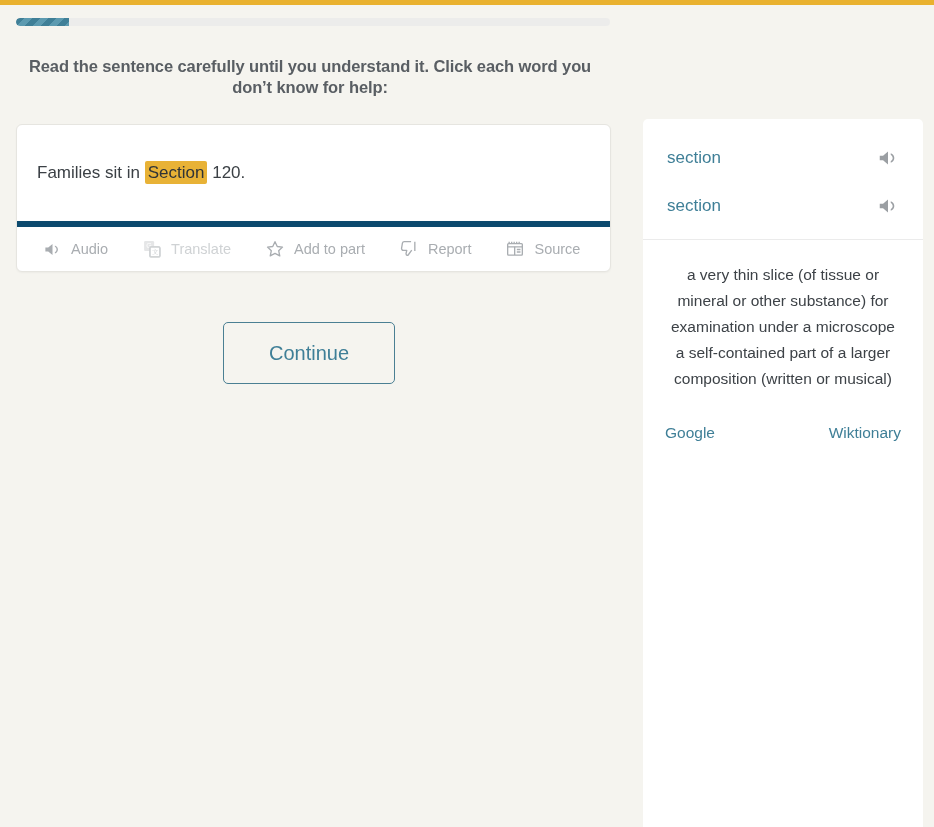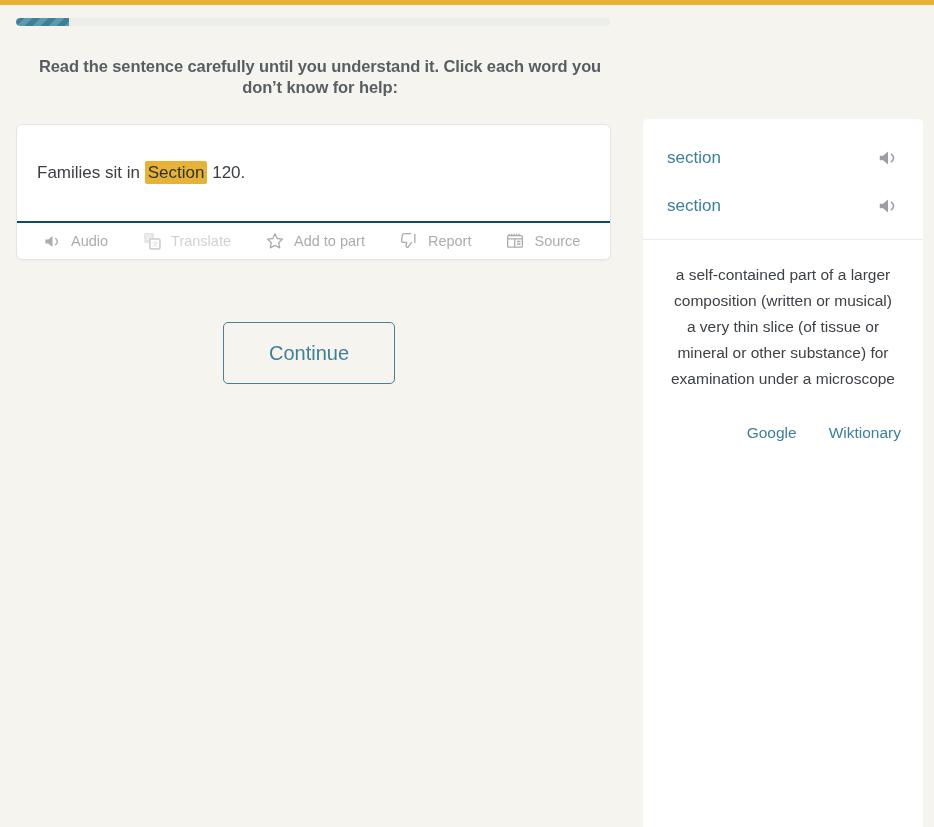--- a/index.html
+++ b/index.html
@@ -53,21 +53,21 @@
   .left-col {
     position: absolute;
     top: 0; left: 0;
     width: 626px;
     height: 827px;
   }
 
   .instructions {
     position: absolute;
     top: 56px;
-    left: 30px;
+    left: 20px;
     width: 580px;
     text-align: center;
     font-size: 16.5px;
     font-weight: bold;
     line-height: 1.25;
     color: #595e63;
     letter-spacing: -0.1px;
   }
 
   
@@ -100,22 +100,22 @@
     cursor: pointer;
   }
   .sentence-text .w.selected {
     background: #e8b236;
     color: #2f3337;
     padding: 2px 3px;
     border-radius: 2px;
   }
 
   .card-toolbar {
-    border-top: 2px solid #0c4a6e;
-    height: 38px;
+    border-top: 6px solid #0c4a6e;
+    height: 50px;
     display: flex;
     align-items: center;
     padding-left: 26px;
     gap: 34px;
     box-sizing: border-box;
   }
   .tool {
     display: flex;
     align-items: center;
     gap: 9px;
@@ -199,21 +199,21 @@
     line-height: 1.68;
   }
 
   .ext-links {
     margin-top: 32px;
     padding: 0 22px;
     text-align: center;
   }
   .ext-row {
     display: flex;
-    justify-content: flex-end;
+    justify-content: space-between;
     gap: 32px;
     margin-bottom: 13px;
   }
   .ext-link {
     color: #3f7f97;
     font-size: 15.5px;
     cursor: pointer;
   }
 </style>
 </head>
@@ -315,22 +315,22 @@
         <svg width="22" height="22" viewBox="0 0 24 24" fill="#9b9fa3" aria-hidden="true">
           <path d="M3 9.5v5h3.6L12 19V5L6.6 9.5H3z"></path>
           <path d="M15 8.6c1.3.8 2.1 2 2.1 3.4s-.8 2.6-2.1 3.4v1.8c2.3-.9 3.9-2.8 3.9-5.2s-1.6-4.3-3.9-5.2v1.8z"></path>
         </svg>
       </span>
     </div>
 
   </div>
 
   <div class="definitions" id="definitions-list">
+      <div class="definition">a very thin slice (of tissue or mineral or other substance) for examination under a microscope</div>
       <div class="definition">a self-contained part of a larger composition (written or musical)</div>
-      <div class="definition">a very thin slice (of tissue or mineral or other substance) for examination under a microscope</div>
     </div>
 
   <div class="ext-links">
     <div class="ext-row" id="ext-row-1">
         <span class="ext-link">Google</span>
         <span class="ext-link">Wiktionary</span>
       </div>
   </div>
 </div>
 

